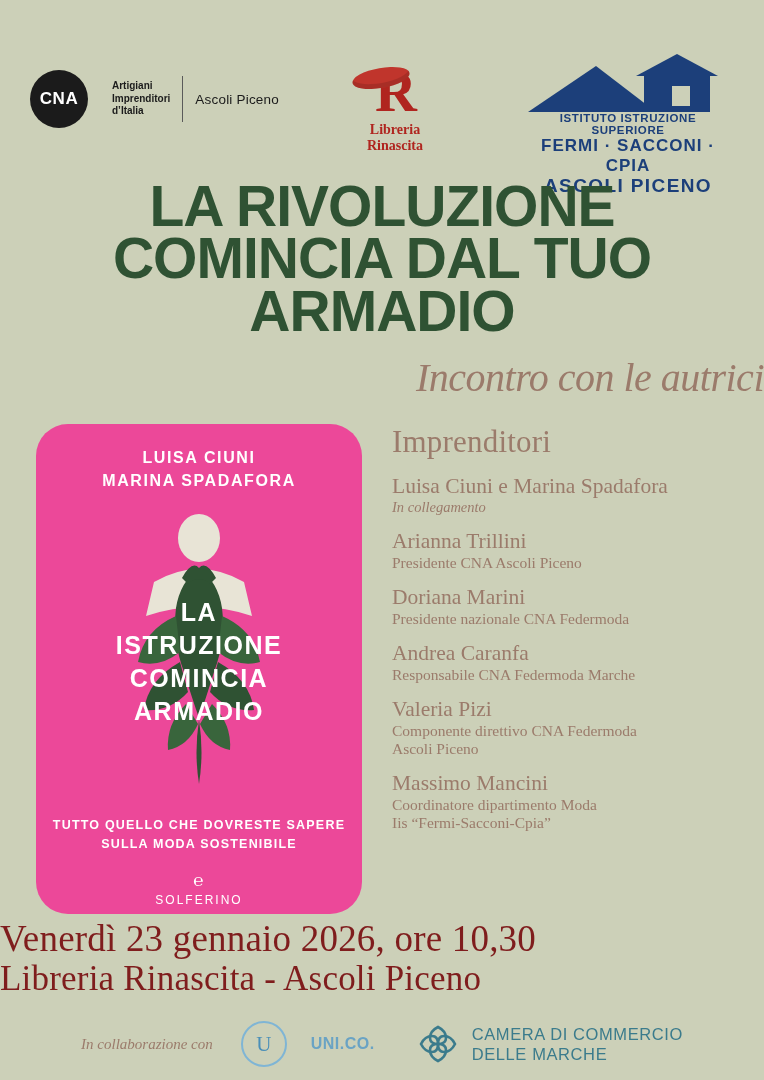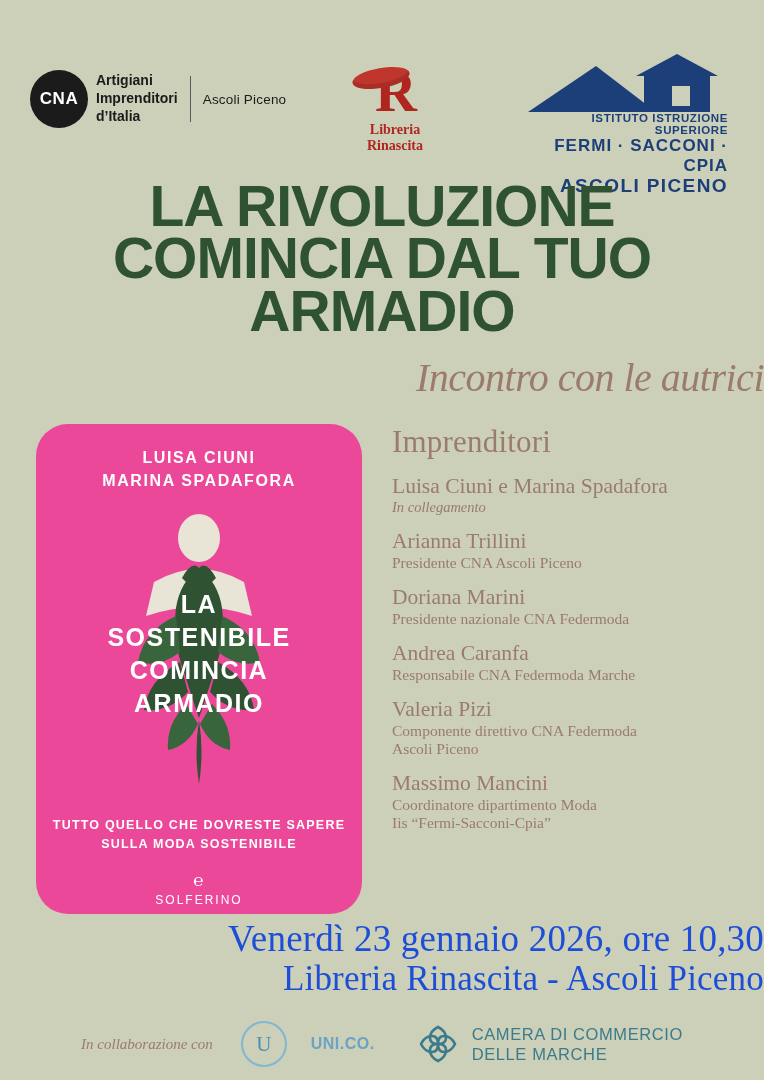--- a/index.html
+++ b/index.html
@@ -45,22 +45,22 @@
     background: #1b1b1b;
     color: #fff;
     display: flex;
     align-items: center;
     justify-content: center;
     font-weight: bold;
     font-size: 17px;
     letter-spacing: 0.5px;
   }
   .cna-text {
-    margin-left: 8px;
-    font-size: 14px;
+    margin-left: 24px;
+    font-size: 10px;
     font-weight: bold;
     line-height: 1.28;
     color: #1b1b1b;
   }
   .cna-divider {
     margin: 0 12px;
     width: 1px;
     height: 46px;
     background: #5a5a5a;
   }
@@ -109,21 +109,21 @@
     font-weight: bold;
     margin-top: 2px;
   }
 
   
   .iis-logo {
     position: absolute;
     right: 36px;
     top: 2px;
     width: 200px;
-    text-align: right;
+    text-align: center;
     color: #1c3f7a;
   }
   .iis-graphic {
     position: relative;
     height: 52px;
     width: 200px;
   }
   .iis-mountain {
     position: absolute;
     left: 0;
@@ -234,21 +234,21 @@
     left: 50%;
     top: 88px;
     transform: translateX(-50%);
     width: 230px;
     height: 300px;
   }
   .dress svg { display: block; }
   .book-title {
     position: absolute;
     left: 0;
-    top: 164px;
+    top: 172px;
     width: 326px;
     text-align: center;
     color: #ffffff;
     font-weight: bold;
     font-size: 25px;
     line-height: 1.32;
     letter-spacing: 1.5px;
   }
   .book-tagline {
     position: absolute;
@@ -313,23 +313,23 @@
     font-style: italic;
     font-size: 14.5px;
   }
 
   
   .event {
     position: absolute;
     left: 0;
     top: 918px;
     width: 764px;
-    text-align: right;
-    font-family: "Liberation Serif", serif;
-    color: #1d4ed8;
+    text-align: left;
+    font-family: "Liberation Serif", serif;
+    color: #7f1d1d;
   }
   .event-date {
     font-size: 37px;
     line-height: 1.12;
     letter-spacing: 0.2px;
   }
   .event-place {
     font-size: 35px;
     line-height: 1.12;
     letter-spacing: 0.2px;
@@ -464,21 +464,21 @@
         <path d="M134 150 Q166 168 170 198 Q144 200 126 180 Z" fill="#2f5233"></path>
         <path d="M102 192 Q82 212 84 238 Q104 234 114 212 Z" fill="#39653c"></path>
         <path d="M128 192 Q148 212 146 238 Q126 234 116 212 Z" fill="#39653c"></path>
 
         <path d="M115 208 Q110 240 115 272 Q120 240 115 208 Z" fill="#2f5233"></path>
       </svg>
     </div>
 
     <div class="book-title">
       <div>LA</div>
-      <div>SOSTENIBILE</div>
+      <div>ISTRUZIONE</div>
       <div>COMINCIA</div>
       <div>ARMADIO</div>
     </div>
 
     <div class="book-tagline">
       <div>TUTTO QUELLO CHE DOVRESTE SAPERE</div>
       <div>SULLA MODA SOSTENIBILE</div>
     </div>
 
     <div class="book-publisher">

